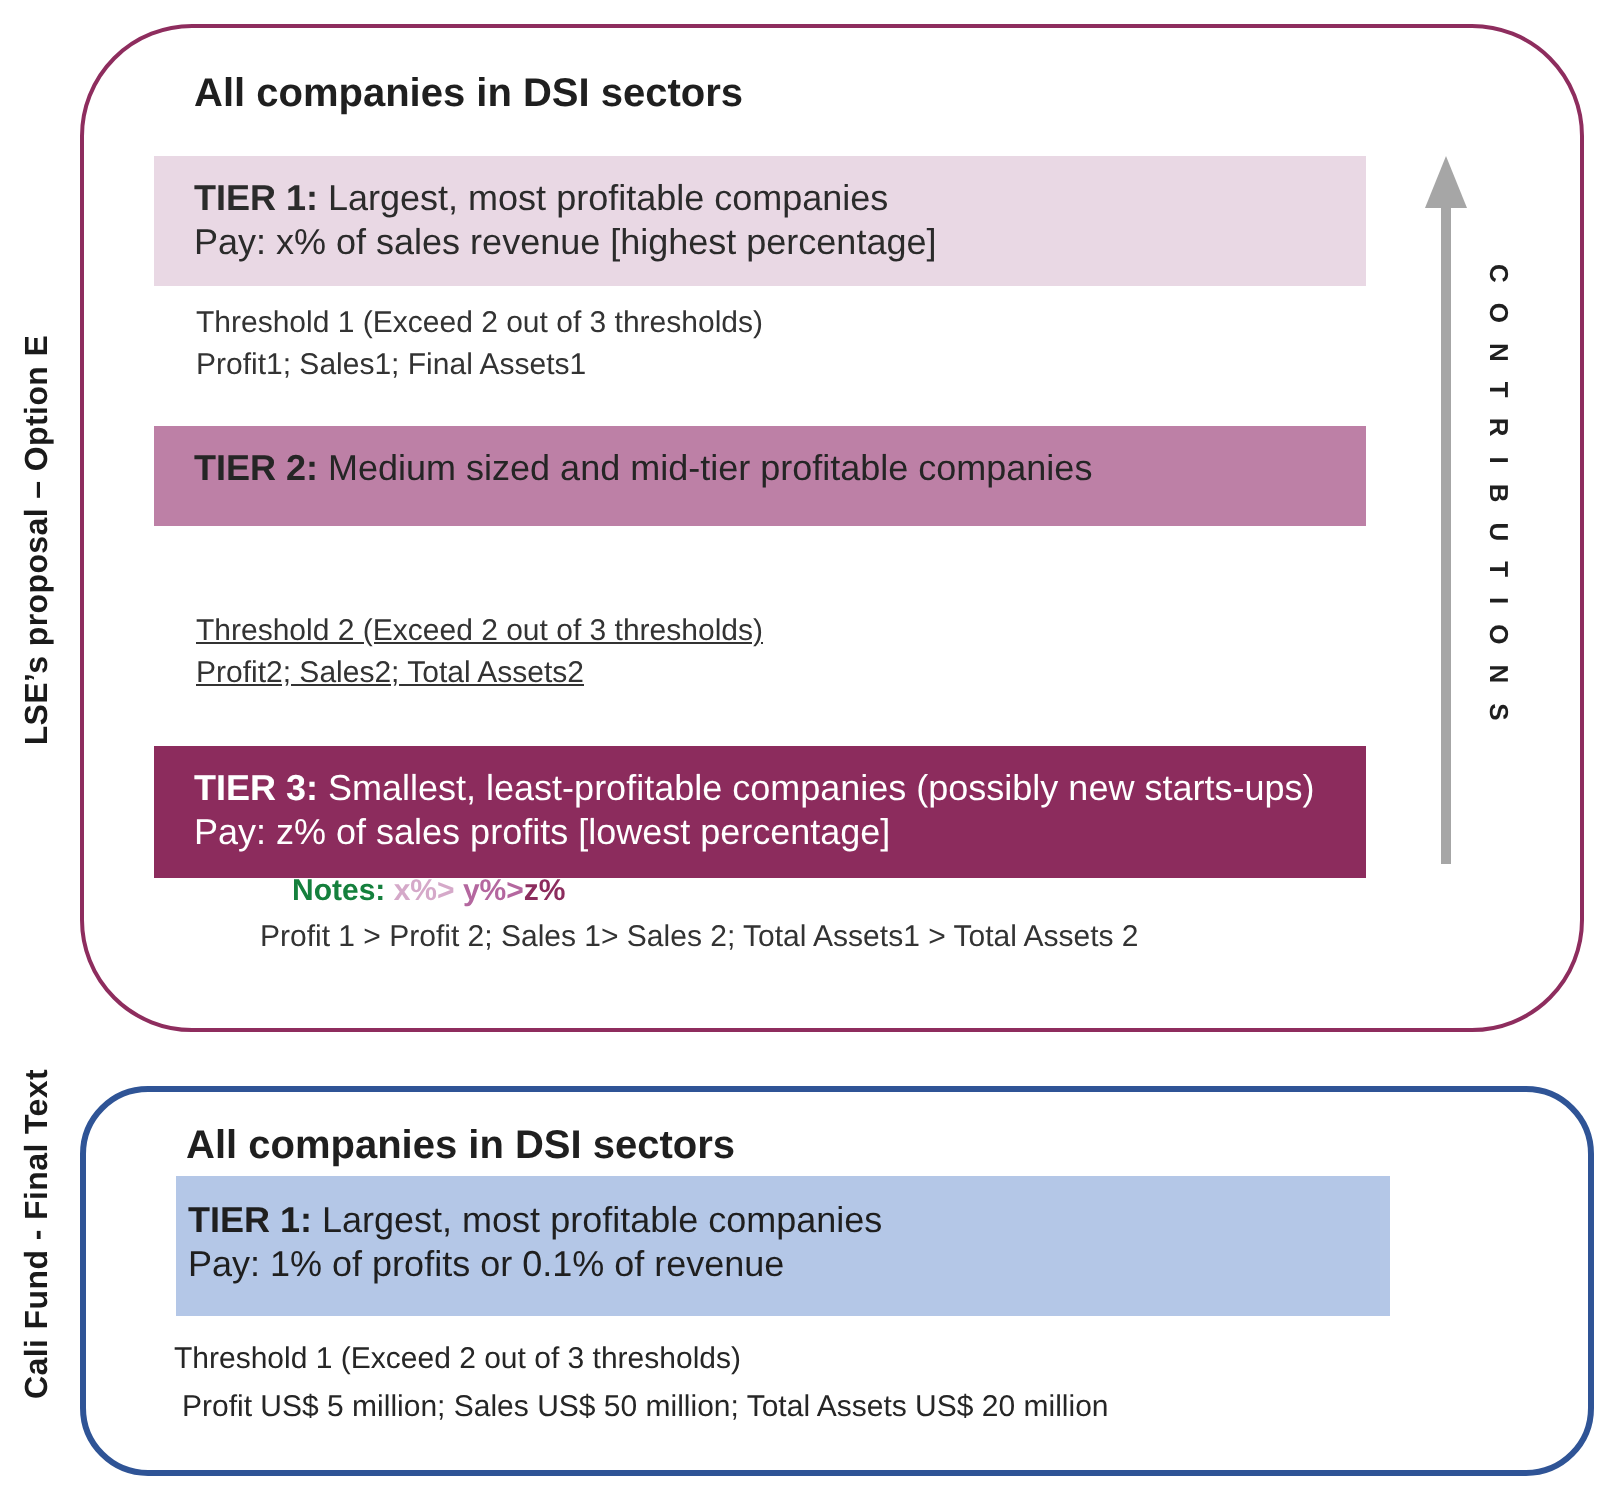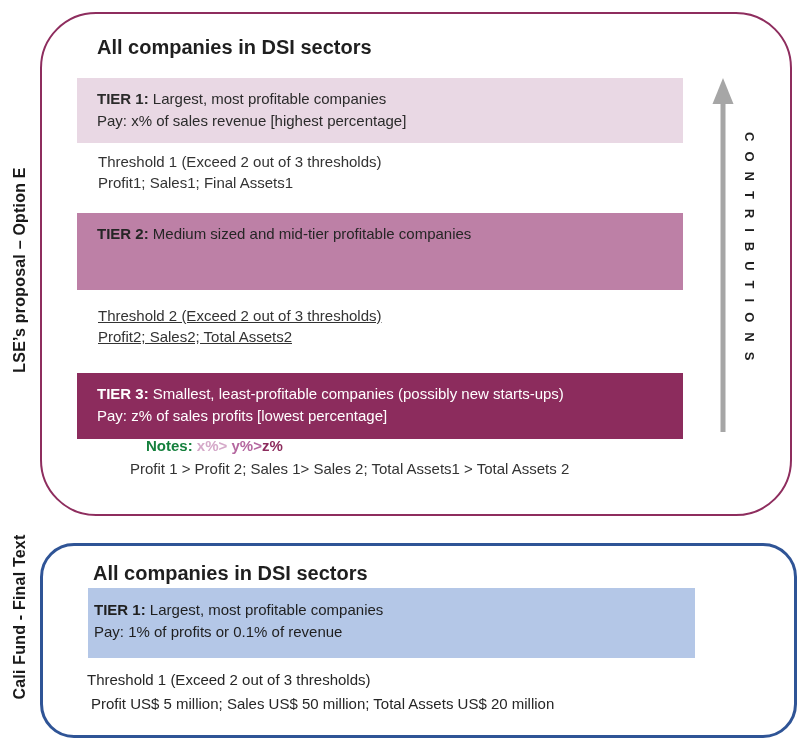--- a/index.html
+++ b/index.html
@@ -19,24 +19,24 @@
   
   .box{position:absolute;background:#ffffff;}
   .top-box{left:40px;top:12px;width:748px;height:500px;border:2px solid #8e2d5e;border-radius:56px;}
   .bottom-box{left:40px;top:543px;width:751px;height:189px;border:3px solid #2f5496;border-radius:34px;}
 
   .box-title{position:absolute;font-weight:700;font-size:20px;color:#1f1f1f;white-space:nowrap;}
   .top-box .box-title{left:55px;top:22px;}
   .bottom-box .box-title{left:50px;top:16px;}
 
   
-  .tier{position:absolute;width:606px;font-size:15px;line-height:22px;box-sizing:border-box;padding:10px 12px 0 20px;white-space:nowrap;}
+  .tier{position:absolute;width:606px;font-size:18px;line-height:22px;box-sizing:border-box;padding:10px 12px 0 20px;white-space:nowrap;}
   .tier b{font-weight:700;}
   .tier.t1{left:35px;top:64px;height:65px;background:#e9d8e4;color:#2b2b2b;}
-  .tier.t2{left:35px;top:199px;height:77px;background:#bd80a6;color:#252525;}
+  .tier.t2{left:35px;top:199px;height:50px;background:#bd80a6;color:#252525;}
   .tier.t3{left:35px;top:346px;height:66px;background:#8c2c5d;color:#ffffff;margin-top:13px;}
   .tier.tb{left:45px;top:42px;width:607px;height:70px;background:#b4c7e7;color:#1f1f1f;padding:11px 10px 0 6px;}
 
   
   .threshold{position:absolute;font-size:15px;line-height:21px;color:#333333;white-space:nowrap;}
   .threshold.th1{left:56px;top:137px;}
   .threshold.th2{left:56px;top:291px;text-decoration:underline;}
   .threshold.thb{left:44px;top:122px;line-height:24px;color:#262626;}
   .threshold.thb .indent{padding-left:4px;}
 

